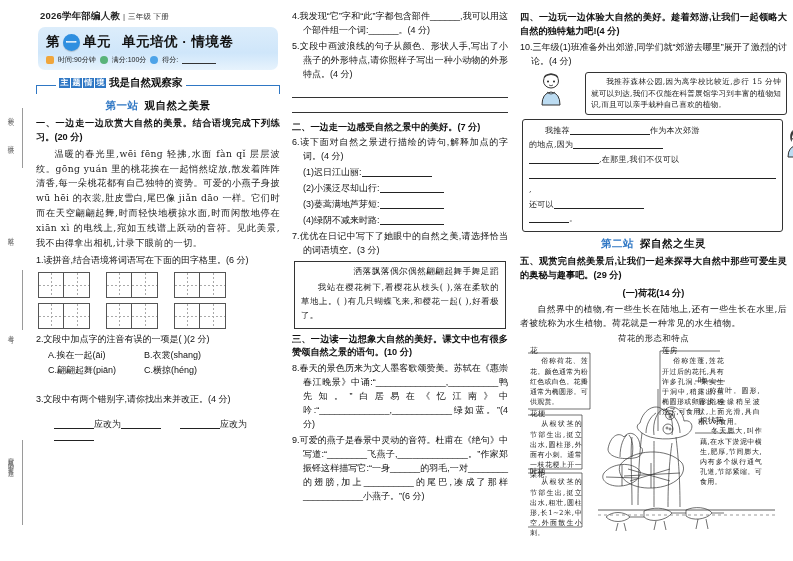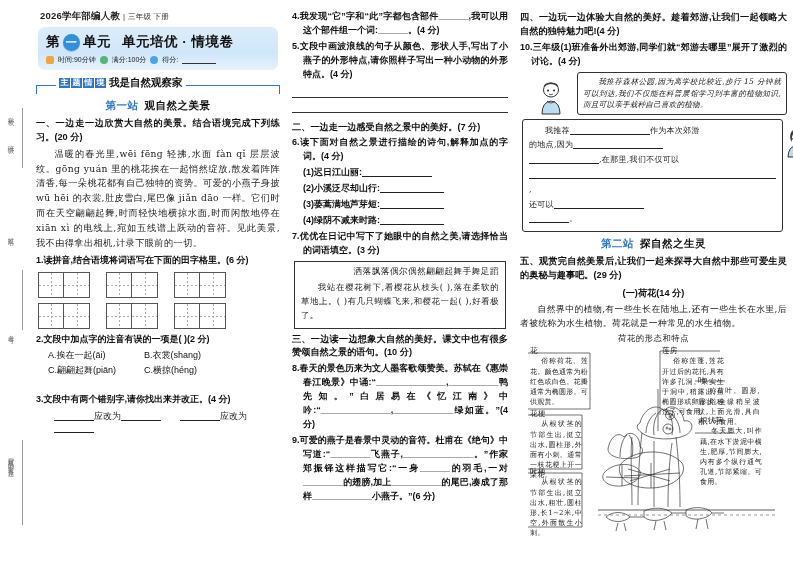--- a/index.html
+++ b/index.html
@@ -58,49 +58,49 @@
       color:#1b1b1b;letter-spacing:.4px;text-align:justify;}
   .hw.indent{text-indent:2em;}
 
   .station{text-align:center;margin:5px 0 4px 0;font-family:"Liberation Sans",sans-serif;
            font-weight:bold;font-size:10.5px;color:#111;letter-spacing:.5px;}
   .station .s-no{color:#2f77c4;margin-right:6px;}
 
   .qmain{font-family:"Liberation Sans",sans-serif;font-weight:bold;font-size:9.2px;
          line-height:1.5;color:#111;margin:3px 0 2px 0;text-align:justify;}
   .q{font-family:"Liberation Sans",sans-serif;font-size:9px;line-height:1.55;
-     color:#111;margin:2px 0;text-align:justify;padding-left:11px;text-indent:-11px;font-weight:bold;}
+     color:#111;margin:2px 0;text-align:justify;padding-left:11px;text-indent:-11px;}
   .q.sub{padding-left:20px;text-indent:-9px;}
   .blk{display:inline-block;border-bottom:1px solid #222;height:.95em;vertical-align:-2px;}.w40{width:40px}.w64{width:64px}.w70{width:70px}.w80{width:80px}.w90{width:90px}
   .answer-lines div{border-bottom:1px solid #333;height:13px;margin-top:1px;}
 
   
   .grids{display:flex;flex-direction:column;gap:5px;margin:4px 0 4px 2px;}
   .grow{display:flex;gap:16px;}
   .tzg{display:flex;}
   .cell{width:26px;height:26px;border:1px solid #555;box-sizing:border-box;position:relative;}
   .cell+.cell{border-left:none;}
   .cell::before,.cell::after{content:"";position:absolute;background:repeating-linear-gradient(
       to right,#aaa 0 2px,transparent 2px 4px);}
   .cell::before{left:0;right:0;top:50%;height:1px;}
   .cell::after{top:0;bottom:0;left:50%;width:1px;
       background:repeating-linear-gradient(to bottom,#aaa 0 2px,transparent 2px 4px);}
 
   .opt-row{display:flex;font-family:"Liberation Sans",sans-serif;font-size:9px;
            color:#111;margin:2px 0 0 12px;}
   .opt-row span{width:96px;}
-  .correct-row{font-family:"Liberation Sans",sans-serif;font-size:9px;margin:3px 0 0 18px;}
+  .correct-row{font-family:"Liberation Sans",sans-serif;font-size:9px;margin:11px 0 0 18px;}
 
   
   .wordbox{border:1px solid #333;padding:4px 6px 5px 6px;margin:3px 2px 4px 2px;}
   .wordbank{display:flex;justify-content:flex-end;font-family:"DejaVu Serif",serif;
             font-size:8.6px;letter-spacing:.5px;margin-bottom:3px;}
 
   
-  .bubble-row{display:flex;align-items:flex-end;gap:11px;margin:4px 0 4px 16px;font-style:italic;}
+  .bubble-row{display:flex;align-items:flex-start;gap:19px;margin:4px 0 4px 16px;}
   .kid{width:30px;height:34px;flex:0 0 30px;position:relative;}
   .bubble{flex:1;border:1px solid #333;border-radius:3px;padding:3px 5px;
           font-family:"DejaVu Serif",serif;font-size:7.6px;line-height:1.5;
           letter-spacing:.2px;text-align:justify;}
   .bubble.indent{text-indent:2em;}
   .answerbox{position:relative;border:1px solid #333;border-radius:3px;margin:2px 4px 0 2px;
              padding:4px 6px 4px 6px;font-family:"DejaVu Serif",serif;font-size:8px;
              line-height:1.85;letter-spacing:.3px;}
   .girl{position:absolute;right:-30px;top:6px;width:28px;height:32px;}
 

